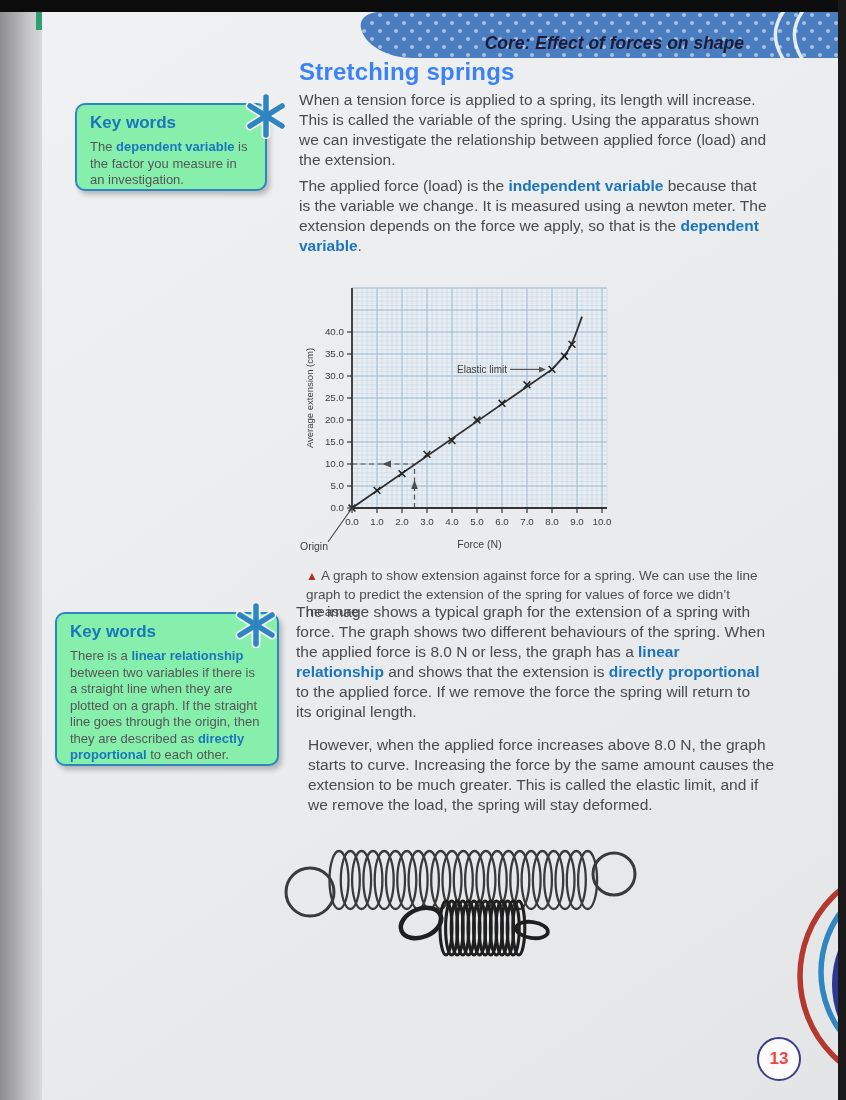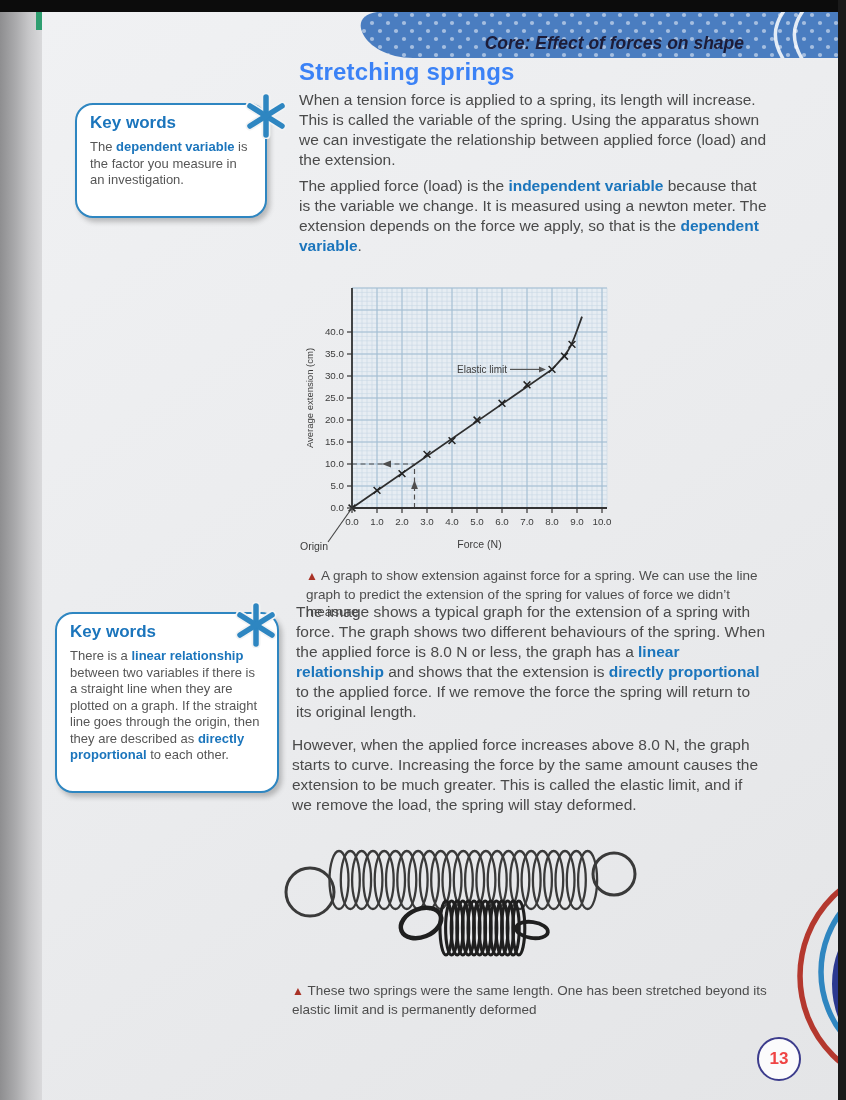--- a/index.html
+++ b/index.html
@@ -11,22 +11,22 @@
     background:linear-gradient(90deg,#8e8e90 0%,#aaaaac 35%,#c6c6c8 65%,#dcdcde 100%);}
   .page{position:absolute;left:42px;top:12px;width:796px;height:1088px;
     background:linear-gradient(145deg,#f0f1f3 0%,#eaebed 55%,#e4e5e7 100%);}
   .banner{position:absolute;left:345px;top:12px;width:501px;height:46px;z-index:5;}
   .banner text{font-family:"Liberation Sans",sans-serif;font-style:italic;font-weight:bold;
     font-size:17.5px;fill:#1c1c38;}
   .page-title{position:absolute;left:299px;top:58px;margin:0;font-size:24px;font-weight:bold;
     color:#3b82f6;letter-spacing:.2px;}
   .body-col{position:absolute;width:472px;margin:0;font-size:15.5px;line-height:20px;color:#4a4a4a;}
   .kw{color:#1b75bc;font-weight:bold;margin-top:44px;}
-  .kwbox{position:absolute;background:#ffffff;border:2.5px solid #2e86c1;border-radius:18px;
-    box-shadow:3px 4px 5px rgba(60,60,60,.30);padding:8px 12px 27px 13px;box-sizing:border-box;}
+  .kwbox{position:absolute;background:#86efac;border:2.5px solid #2e86c1;border-radius:10px;
+    box-shadow:3px 4px 5px rgba(60,60,60,.30);padding:8px 12px 0 13px;box-sizing:border-box;}
   .kwbox h2{margin:0 0 6px 0;font-size:17px;color:#1b75bc;}
   .kwbox p{margin:0 0 9px 0;font-size:13px;line-height:16.5px;color:#565656;}
   .kwbox p:last-child{margin-bottom:0;}
   .star{position:absolute;z-index:6;}
   .graph-wrap{position:absolute;left:300px;top:258px;width:322px;height:297px;}
   #graph-svg text{font-family:"Liberation Sans",sans-serif;fill:#3c3c3c;}
   .caption{position:absolute;margin:9px;font-size:13.5px;line-height:17.5px;color:#4d4d4d;}
   .tri{color:#a93226;font-size:12px;}
   .springs{position:absolute;left:283px;top:840px;width:360px;height:132px;}
   .deco-circles{position:absolute;left:700px;top:858px;width:140px;height:242px;z-index:4;}
@@ -319,21 +319,21 @@
     </g>
     <g stroke="#2e86c1" stroke-width="5.5" stroke-linecap="round">
       <line x1="23" y1="4" x2="23" y2="42"></line>
         <line x1="7" y1="13" x2="39" y2="33"></line>
         <line x1="39" y1="13" x2="7" y2="33"></line>
     </g>
   </svg>
 
   <p class="body-col" style="left:296px;top:602px;"><span>The image shows a typical graph for the extension of a spring with force. The graph shows two different behaviours of the spring. When the applied force is 8.0 N or less, the graph has a </span><span class="kw">linear relationship</span><span> and shows that the extension is </span><span class="kw">directly proportional</span><span> to the applied force. If we remove the force the spring will return to its original length.</span></p>
 
-  <p class="body-col" style="left:292px;top:735px;"><span>However, when the applied force increases above 8.0 N, the graph starts to curve. Increasing the force by the same amount causes the extension to be much greater. This is called the elastic limit, and if we remove the load, the spring will stay deformed.</span></p>
+  <p class="body-col" style="left:308px;top:735px;"><span>However, when the applied force increases above 8.0 N, the graph starts to curve. Increasing the force by the same amount causes the extension to be much greater. This is called the elastic limit, and if we remove the load, the spring will stay deformed.</span></p>
 
   <svg class="springs" viewBox="0 0 360 132">
     <g id="long-spring" stroke="#3a3a3a" fill="none">
       <circle cx="27" cy="52" r="24" stroke-width="3"></circle>
       <circle cx="331" cy="34" r="21" stroke-width="3"></circle>
       <g id="long-coils" stroke-width="2.3">
           <ellipse cx="56" cy="40" rx="9.5" ry="29"></ellipse>
           <ellipse cx="67.3" cy="40" rx="9.5" ry="29"></ellipse>
           <ellipse cx="78.6" cy="40" rx="9.5" ry="29"></ellipse>
           <ellipse cx="89.9" cy="40" rx="9.5" ry="29"></ellipse>
@@ -373,21 +373,20 @@
           <ellipse cx="207.8" cy="88" rx="6" ry="27"></ellipse>
           <ellipse cx="213.4" cy="88" rx="6" ry="27"></ellipse>
           <ellipse cx="219" cy="88" rx="6" ry="27"></ellipse>
           <ellipse cx="224.6" cy="88" rx="6" ry="27"></ellipse>
           <ellipse cx="230.2" cy="88" rx="6" ry="27"></ellipse>
           <ellipse cx="235.8" cy="88" rx="6" ry="27"></ellipse>
         </g>
     </g>
   </svg>
 
-  <p class="caption" style="left:283px;top:973px;width:488px;"><span class="tri">▲</span> <span>These two springs were the same length. One has been stretched beyond its elastic limit and is permanently deformed</span></p>
 
   <svg class="deco-circles" viewBox="0 0 140 242">
     <circle cx="212" cy="118" r="112" fill="none" stroke="#b4382e" stroke-width="5.5"></circle>
     <circle cx="221" cy="114" r="100" fill="none" stroke="#2f86c0" stroke-width="5.5"></circle>
     <circle cx="227" cy="126" r="92" fill="none" stroke="#2b3990" stroke-width="6"></circle>
   </svg>
 
   <div class="page-num">
       <span>13</span>
     </div>

